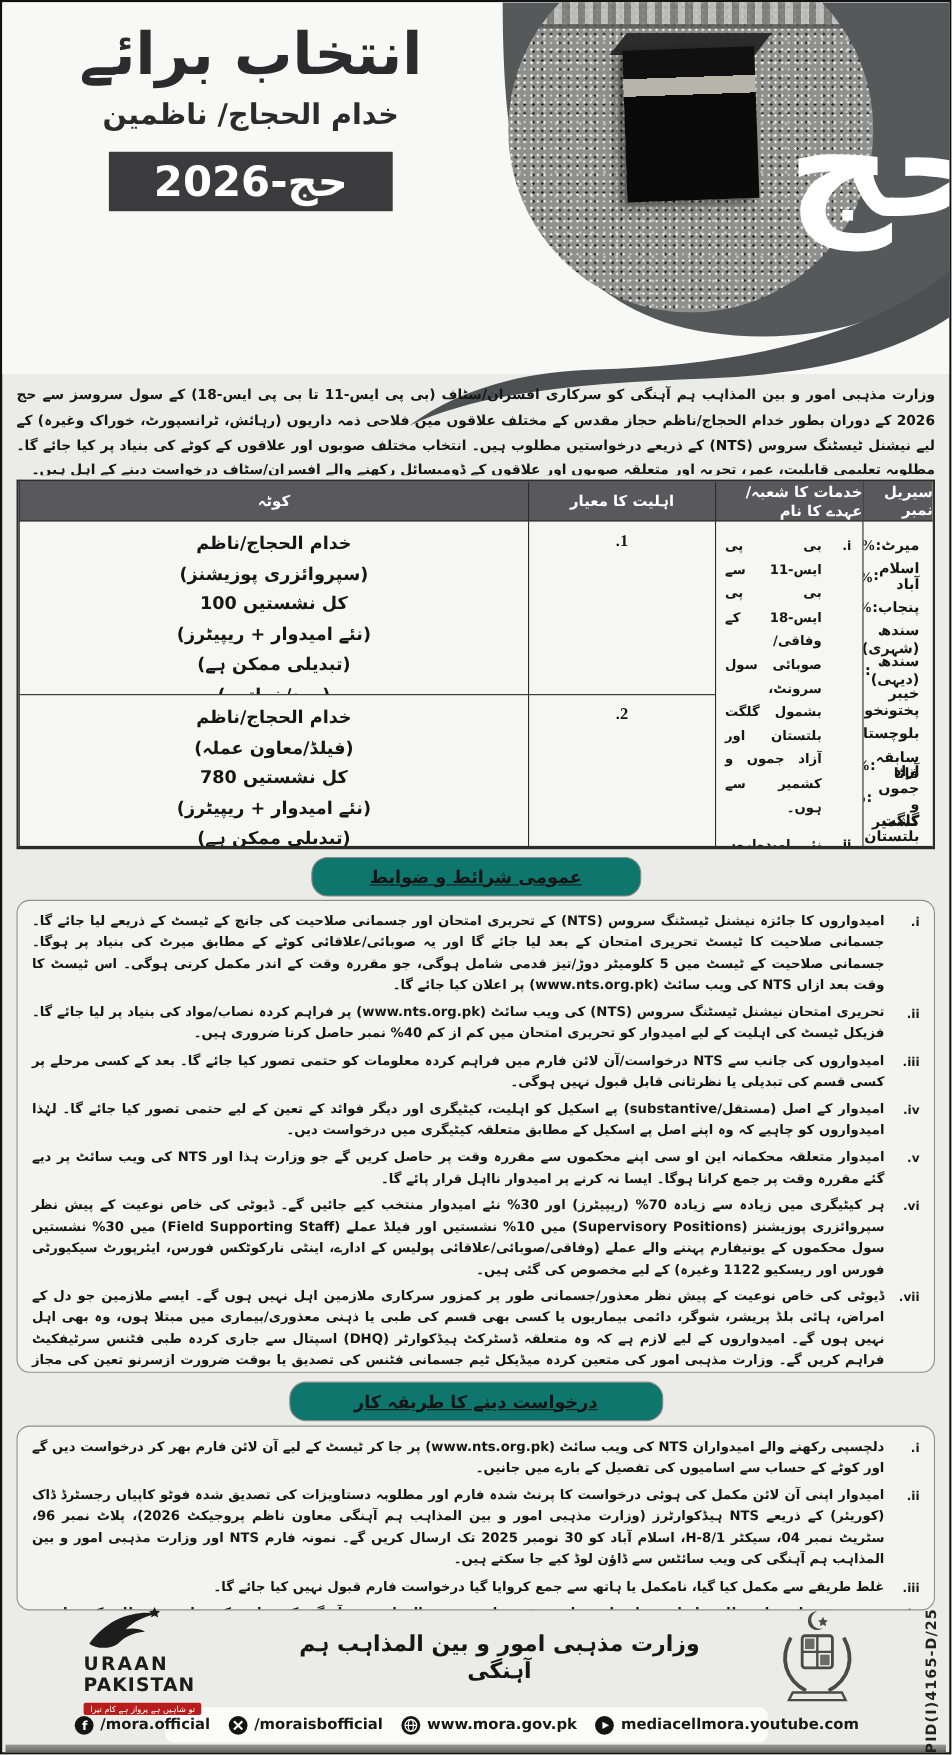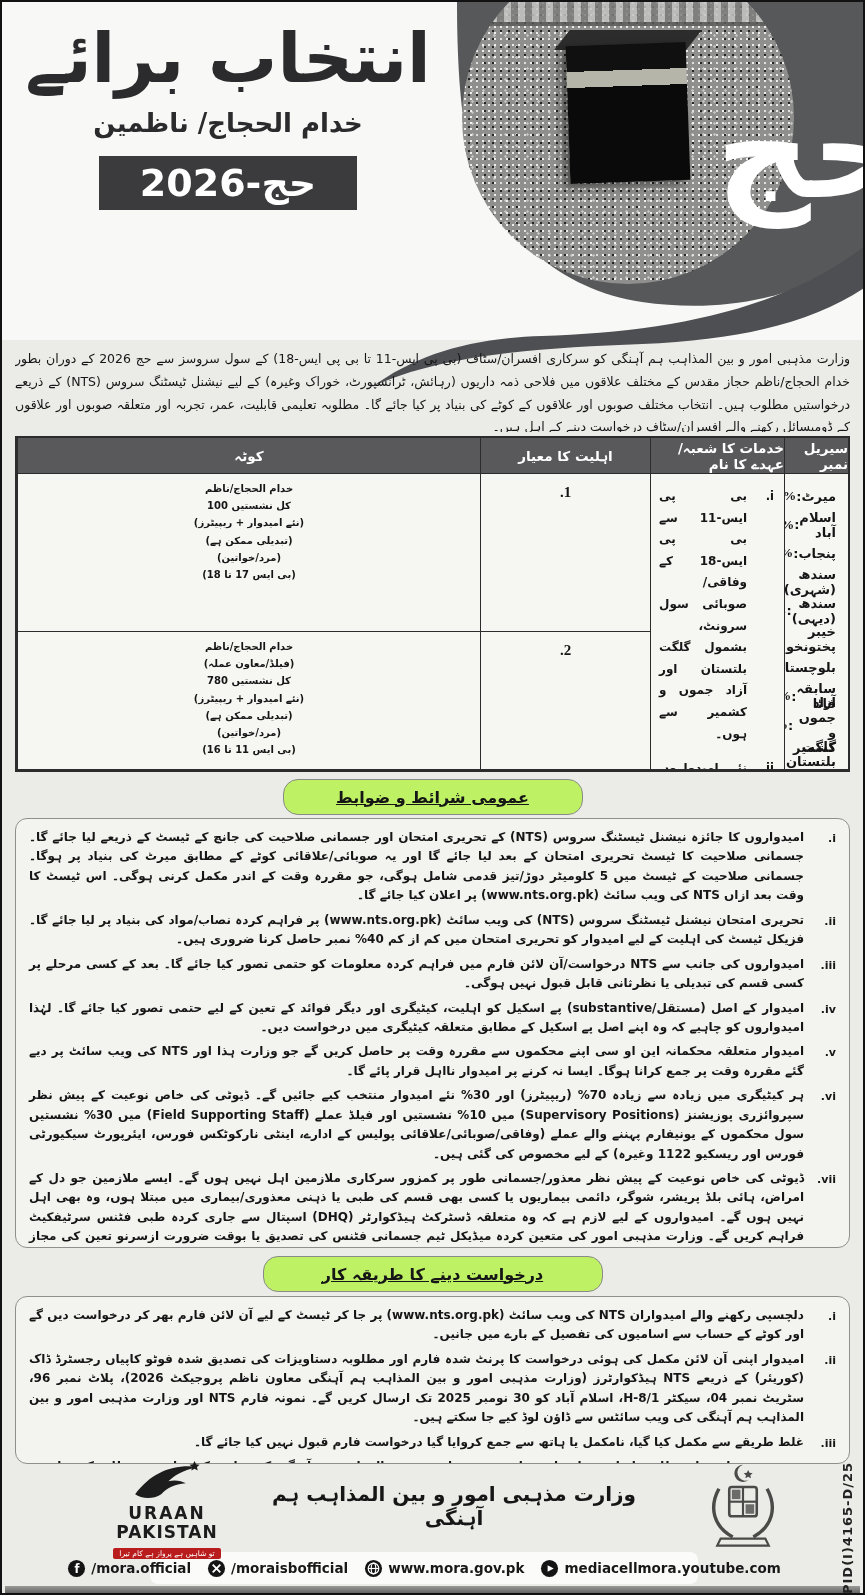--- a/index.html
+++ b/index.html
@@ -24,67 +24,67 @@
            border-bottom:4px solid #5b5b59; opacity:.85; }
   .cube{ position:absolute; left:106px; top:92px; width:120px; height:138px; transform:rotate(-2deg);
          background:linear-gradient(180deg,#101010 0 26px,#b5b5aa 26px 42px,#0a0a0a 42px 100%);
          box-shadow:-6px 4px 10px rgba(0,0,0,.45); }
   .cube-top{ position:absolute; left:100px; top:78px; width:132px; height:20px;
              background:#2c2c2c; transform:skewX(-38deg); }
   .hajj-callig{ position:absolute; right:-4px; top:-6px; width:112px; height:310px; z-index:3;
                 color:#ffffff; font-size:132px; font-weight:bold; display:flex; align-items:center;
                 justify-content:center; direction:rtl; }
   .title-block{ position:absolute; left:8px; top:16px; width:436px; z-index:2; text-align:center; direction:rtl; }
-  .title-1{ font-size:69px; font-weight:800; letter-spacing:-1px; color:#2b2b2d; }
+  .title-1{ font-size:53px; font-weight:800; letter-spacing:-1px; color:#2b2b2d; }
   .title-2{ font-size:26px; font-weight:800; margin-top:10px; color:#2b2b2d; }
   .year-badge{ width:258px; height:54px; margin:18px auto 0; background:#3b3b3d; color:#fff;
                display:flex; align-items:center; justify-content:center; direction:rtl;
                font-size:38px; font-weight:800; }
 
   
   .intro{ margin:8px 13px 0; height:84px; direction:rtl; text-align:justify;
-          font-size:12.5px; line-height:1.82; font-weight:400; position:relative; z-index:4; overflow:hidden; }
+          font-size:12.5px; line-height:1.82; font-weight:700; position:relative; z-index:4; overflow:hidden; }
 
   
   .jobtable{ margin:4px 13px 0; height:336px; direction:rtl; display:grid;
              grid-template-columns:64px 134px 170px 1fr; grid-template-rows:36px 158px 1fr;
              border:2px solid #2c2c2c; background:#f6f6f3; overflow:hidden; }
   .cell{ border-left:1px solid #2c2c2c; border-bottom:1px solid #2c2c2c; overflow:hidden; }
   .th{ background:#59595b; color:#fff; font-weight:800; font-size:13.5px;
        display:flex; align-items:center; justify-content:center; }
   .c-serial{ font-size:15px; font-weight:800; text-align:center; padding-top:10px;
              font-family:"Liberation Serif",serif; }
   .c-post{ padding:6px 3px; }
-  .pline{ text-align:center; font-weight:700; font-size:10px; line-height:1.72; }
+  .pline{ text-align:center; font-weight:700; font-size:16px; line-height:1.72; }
   .c-quota{ grid-row:2/4; padding:8px 12px; }
   .qrow{ display:flex; align-items:center; height:28.6px; font-size:13px; font-weight:700; }
   .qlabel{ flex:1; }
   .qcolon{ width:26px; text-align:center; font-weight:800; }
   .qvalue{ width:62px; text-align:center; font-family:"Liberation Serif",serif; font-weight:700; font-size:13.5px; }
   .c-elig{ grid-row:2/4; padding:12px 10px 6px 8px; }
   .elig-item{ display:flex; direction:rtl; gap:5px; font-size:12px; line-height:1.8;
               text-align:justify; margin-bottom:13px; font-weight:600; }
   .elig-num{ width:22px; flex-shrink:0; font-size:11.5px; }
 
   
-  .pill{ width:300px; height:36px; margin:7px auto 0; background:#bef264; border:1px solid #8a8a88;
+  .pill{ width:300px; height:36px; margin:7px auto 0; background:#0f766e; border:1px solid #8a8a88;
          border-radius:15px; display:flex; align-items:center; justify-content:center; direction:rtl;
          font-size:16px; font-weight:800; text-decoration:underline; }
   .pill.wide{ width:340px; margin-top:8px; }
   .box{ margin:3px 13px 0; background:#f3f3f0; border:1px solid #8f8f8d; border-radius:12px;
         padding:9px 13px 3px; overflow:hidden; }
   .box.terms{ height:430px; }
   .box.proc{ height:168px; margin-top:4px; }
   .li{ display:flex; direction:rtl; gap:6px; font-size:12px; line-height:1.62;
        text-align:justify; margin-bottom:5px; font-weight:600; }
   .li-num{ width:26px; flex-shrink:0; font-size:11px; padding-top:2px; }
 
   
   .footer{ position:relative; height:86px; margin-top:2px; }
-  .uraan{ position:absolute; left:98px; top:-8px; width:134px; text-align:center; }
+  .uraan{ position:absolute; left:74px; top:-8px; width:134px; }
   .uraan-l1{ font-size:17px; font-weight:800; letter-spacing:2px; color:#1c1c1c; line-height:1.1; }
   .uraan-l2{ font-size:17px; font-weight:800; letter-spacing:1px; color:#1c1c1c; line-height:1.1; }
   .uraan-tag{ margin:3px auto 0; display:inline-block; background:#b91c1c; color:#fff; direction:rtl;
               font-size:7.5px; padding:1px 6px; border-radius:2px; }
   .gov{ position:absolute; left:252px; top:0; width:400px; text-align:center; direction:rtl; }
   .gov-1{ font-size:21px; font-weight:800; }
   .gov-2{ font-size:20px; font-weight:700; margin-top:16px; }
   .emblem{ position:absolute; left:698px; top:-4px; }
   .pid{ position:absolute; right:8px; top:1452px; height:140px; writing-mode:vertical-rl;
         transform:rotate(180deg); font-size:13px; letter-spacing:1px; color:#222; font-weight:600; }
@@ -123,20 +123,21 @@
   <div class="jobtable">
     <div class="cell th">سیریل نمبر</div>
     <div class="cell th">خدمات کا شعبہ/عہدے کا نام</div>
     <div class="cell th">اہلیت کا معیار</div>
     <div class="cell th">کوٹہ</div>
 
     <div class="cell c-serial">1.</div>
     <div class="cell c-post">
 
     <div class="pline">خدام الحجاج/ناظم</div>
+        <div class="pline">(سپروائزری پوزیشنز)</div>
         <div class="pline">کل نشستیں 100</div>
         <div class="pline">(نئے امیدوار + ریپیٹرز)</div>
         <div class="pline">(تبدیلی ممکن ہے)</div>
         <div class="pline">(مرد/خواتین)</div>
         <div class="pline">(بی ایس 17 تا 18)</div>
       </div>
     <div class="cell c-quota">
 
         <div class="qrow">
           <span class="qlabel">میرٹ</span>

